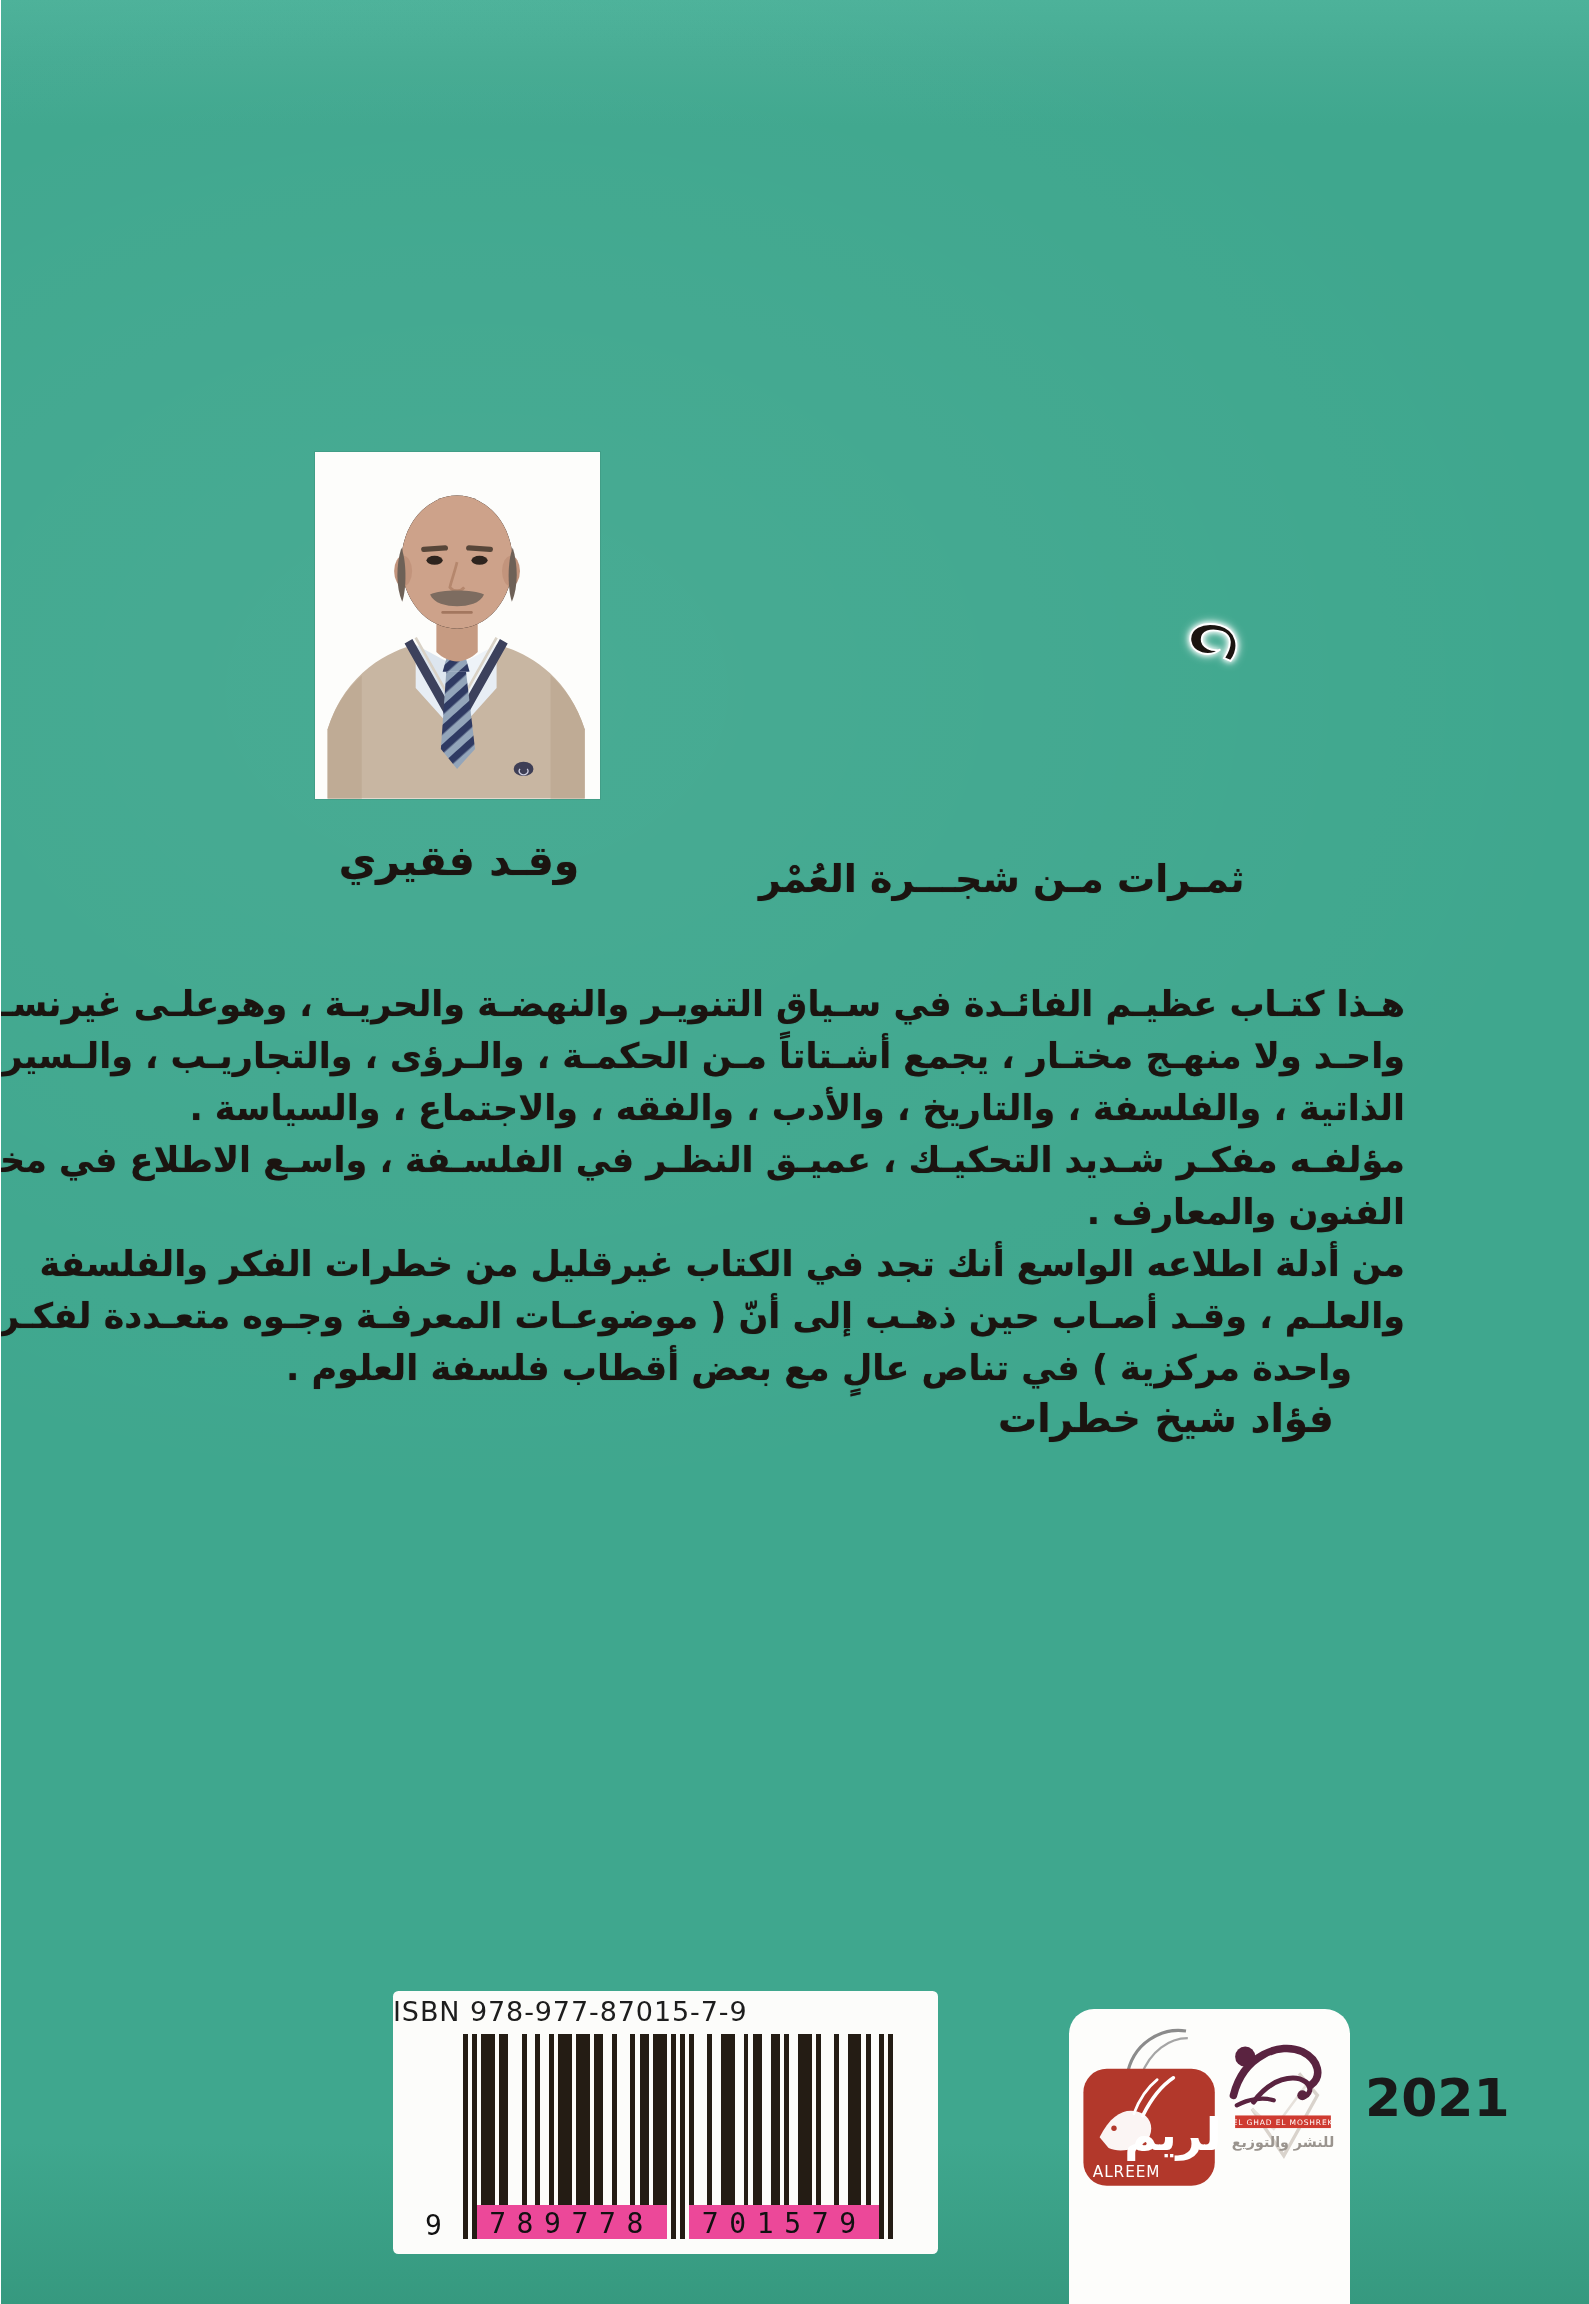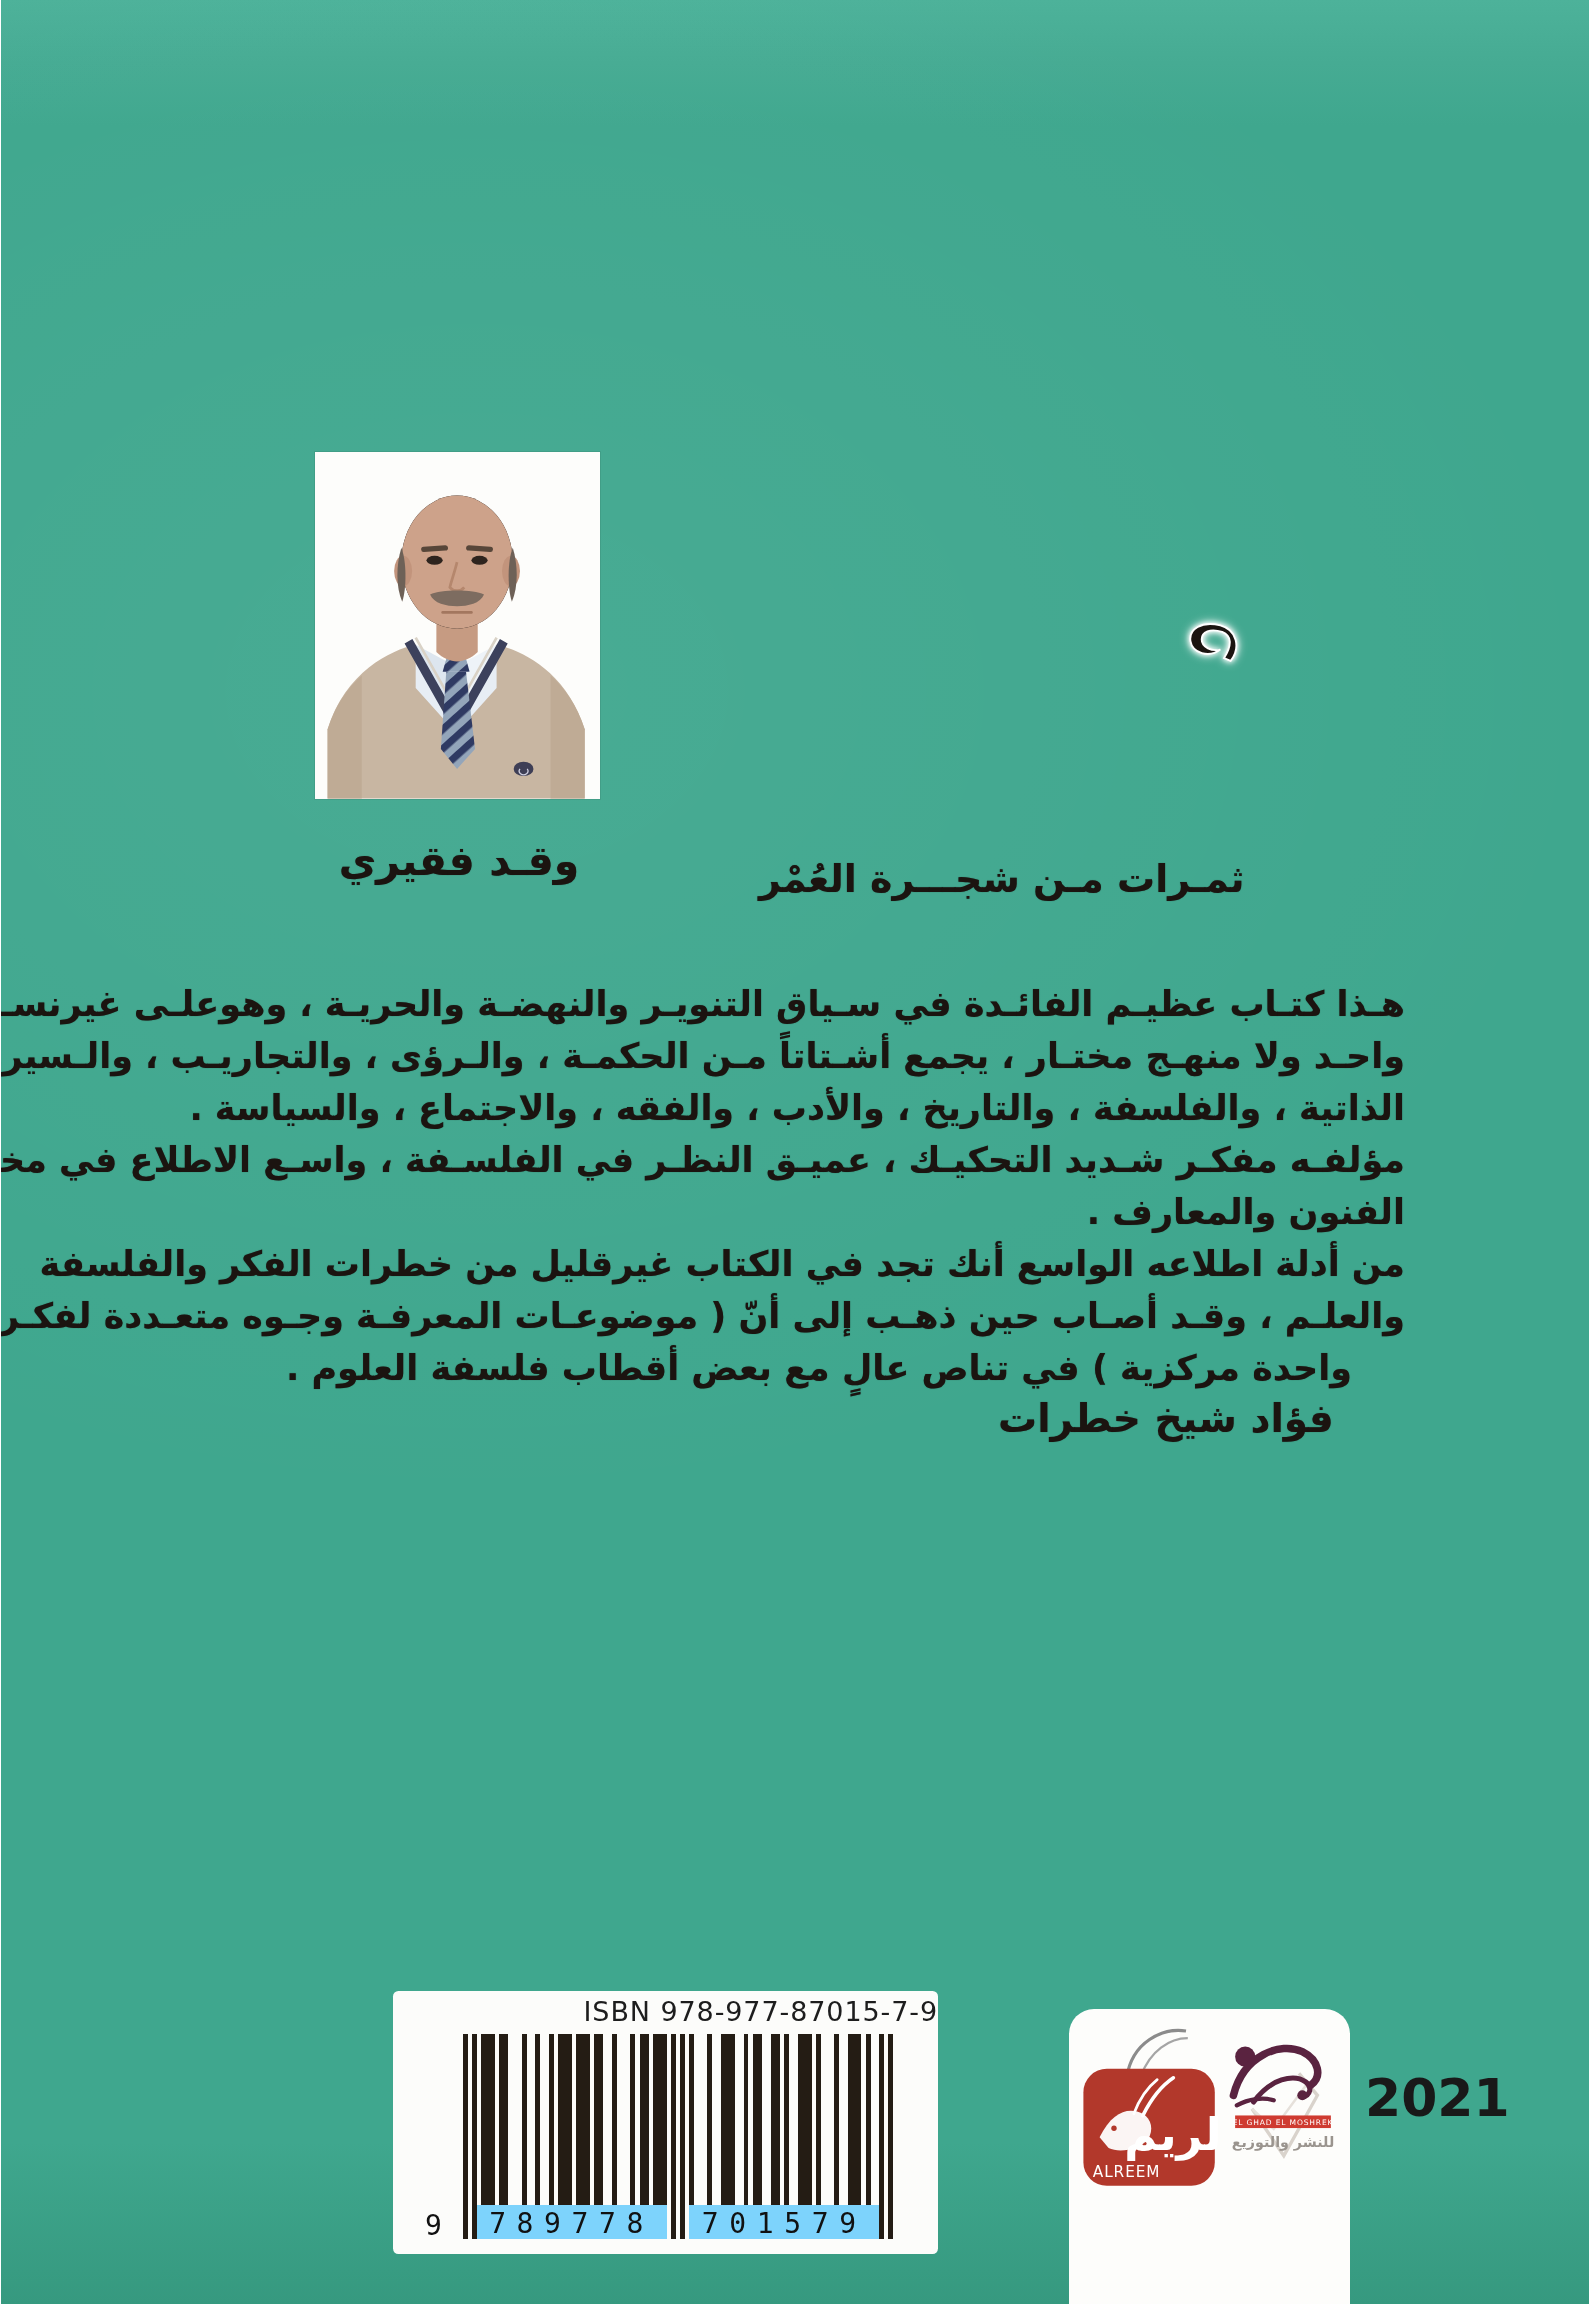--- a/index.html
+++ b/index.html
@@ -59,28 +59,28 @@
     text-align:left;padding-left:0;text-shadow:0 0 0.9px rgba(27,20,16,.55);
     box-sizing:border-box;direction:rtl;
   }
   .signature span{margin-left:765px;display:inline-block;}
   
   .barcode-box{
     position:absolute;left:393px;top:1991px;width:545px;height:263px;
     background:#fcfcfa;border-radius:5.4px;direction:ltr;
   }
   .isbn-label{
-    position:absolute;top:5.4px;left:0;width:100%;text-align:right;
+    position:absolute;top:5.4px;left:0;width:100%;text-align:left;
     font-size:27px;color:#1d1d1d;letter-spacing:0.9px;font-family:"DejaVu Sans",sans-serif;
   }
   .bars-wrap{position:absolute;left:70px;top:43px;width:430px;height:205px;}
   .bars{position:absolute;inset:0;}
   .bars .bar{position:absolute;top:0;height:100%;background:var(--bar-ink);}
   .digit-plate{
-    position:absolute;bottom:0;height:34px;background:#7dd3fc;
+    position:absolute;bottom:0;height:34px;background:#ec4899;
     display:flex;align-items:flex-end;justify-content:center;
     font-family:"DejaVu Sans Mono",monospace;font-size:28px;color:#111;
     letter-spacing:0.38em;line-height:31px;
   }
   .plate-left{left:3.158%;width:44.21%;}
   .plate-right{left:52.63%;width:44.21%;}
   .digit-nine{
     position:absolute;left:-38px;bottom:-2.7px;
     font-family:"DejaVu Sans Mono",monospace;font-size:28px;color:#111;
   }

